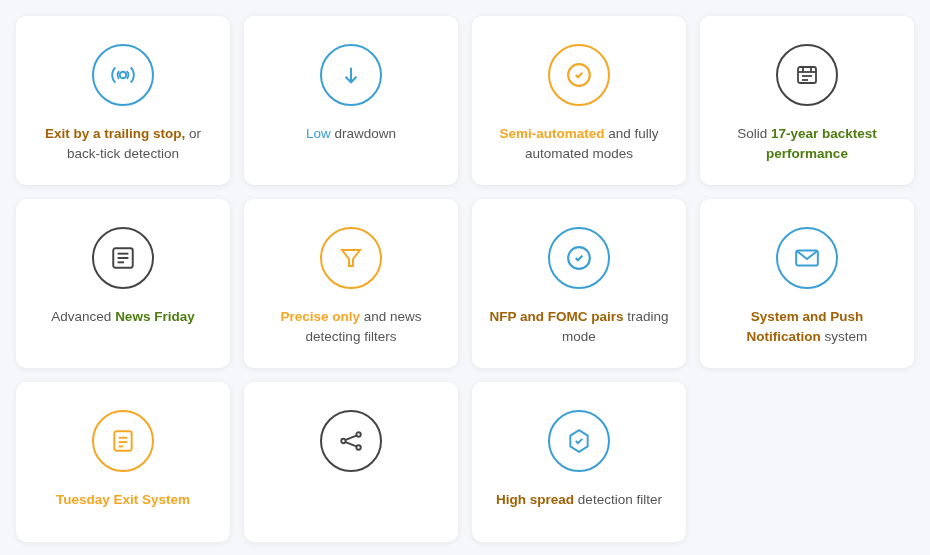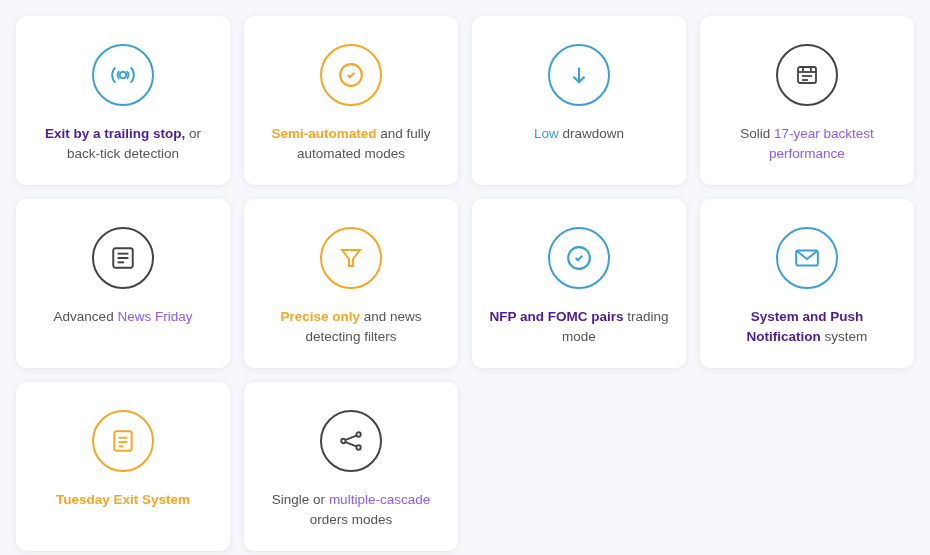--- a/index.html
+++ b/index.html
@@ -37,61 +37,61 @@
       font-size: 22px;
     }
     .icon-blue { border-color: #3a9fd5; color: #3a9fd5; }
     .icon-orange { border-color: #f5a623; color: #f5a623; }
     .icon-dark { border-color: #444; color: #444; }
     .card-text {
       font-size: 13.5px;
       color: #555;
       line-height: 1.45;
     }
-    .card-text .blue { color: #4c1d95; font-weight: 700; margin-top: 44px; }
+    .card-text .blue { color: #a16207; font-weight: 700; margin-top: 44px; }
     .card-text .orange { color: #f5a623; font-weight: 700; }
-    .card-text .dark { color: #8b5cf6; font-weight: 400; }
+    .card-text .dark { color: #4d7c0f; font-weight: 700; }
     .card-text .light-blue { color: #3a9fd5; font-weight: 400; }
   </style>
 </head>
 <body>
 
 <div class="grid">
 <div class="card">
     <div class="icon-circle icon-blue">
       <svg width="26" height="26" viewBox="0 0 24 24" fill="none" stroke="currentColor" stroke-width="1.7">
     <circle cx="12" cy="12" r="3"></circle>
           <path d="M19.07 4.93a10 10 0 0 1 0 14.14M4.93 4.93a10 10 0 0 0 0 14.14"></path>
     <path d="M15.54 8.46a5 5 0 0 1 0 7.07M8.46 8.46a5 5 0 0 0 0 7.07"></path>
   </svg>
     </div>
     <div class="card-text">
       <span class="blue">Exit by a trailing stop,</span> or back-tick detection
     </div>
   </div>
     <div class="card">
+    <div class="icon-circle icon-blue">
+      <svg width="22" height="22" viewBox="0 0 24 24" fill="none" stroke="currentColor" stroke-width="2.2">
+    <line x1="12" y1="4" x2="12" y2="20"></line>
+          <polyline points="6 14 12 20 18 14"></polyline>
+  </svg>
+    </div>
+    <div class="card-text">
+      <span class="light-blue">Low</span> drawdown
+    </div>
+  </div>
+    <div class="card">
     <div class="icon-circle icon-orange">
       <svg width="26" height="26" viewBox="0 0 24 24" fill="none" stroke="currentColor" stroke-width="2">
     <circle cx="12" cy="12" r="10"></circle>
           <polyline points="9 12 11 14 15 10"></polyline>
   </svg>
     </div>
     <div class="card-text">
       <span class="orange">Semi-automated</span> and fully automated modes
-    </div>
-  </div>
-    <div class="card">
-    <div class="icon-circle icon-blue">
-      <svg width="22" height="22" viewBox="0 0 24 24" fill="none" stroke="currentColor" stroke-width="2.2">
-    <line x1="12" y1="4" x2="12" y2="20"></line>
-          <polyline points="6 14 12 20 18 14"></polyline>
-  </svg>
-    </div>
-    <div class="card-text">
-      <span class="light-blue">Low</span> drawdown
     </div>
   </div>
     <div class="card">
     <div class="icon-circle icon-dark">
       <svg width="24" height="24" viewBox="0 0 24 24" fill="none" stroke="currentColor" stroke-width="1.8">
     <rect x="3" y="4" width="18" height="16" rx="2"></rect>
     <line x1="3" y1="9" x2="21" y2="9"></line>
     <line x1="8" y1="4" x2="8" y2="9"></line>
     <line x1="16" y1="4" x2="16" y2="9"></line>
     <line x1="7" y1="13" x2="17" y2="13"></line>
@@ -163,17 +163,25 @@
     <div class="card">
     <div class="icon-circle icon-dark">
       <svg width="26" height="26" viewBox="0 0 24 24" fill="none" stroke="currentColor" stroke-width="1.8">
     <circle cx="5" cy="12" r="2"></circle>
     <circle cx="19" cy="6" r="2"></circle>
     <circle cx="19" cy="18" r="2"></circle>
     <line x1="7" y1="11" x2="17" y2="7"></line>
     <line x1="7" y1="13" x2="17" y2="17"></line>
   </svg>
     </div>
+  </div>
+    <div class="card">
+    <div class="icon-circle icon-blue">
+      <svg width="26" height="26" viewBox="0 0 24 24" fill="none" stroke="currentColor" stroke-width="1.8">
+    <path d="M12 2 L20 7 L20 17 L12 22 L4 17 L4 7 Z"></path>
+    <polyline points="9 12 11 14 15 10"></polyline>
+  </svg>
+    </div>
     <div class="card-text">
-      Single or <span class="dark">multiple-cascade</span> orders modes
+      <span class="blue">High spread</span> detection filter
     </div>
   </div>
   </div>
 
 </body></html>

